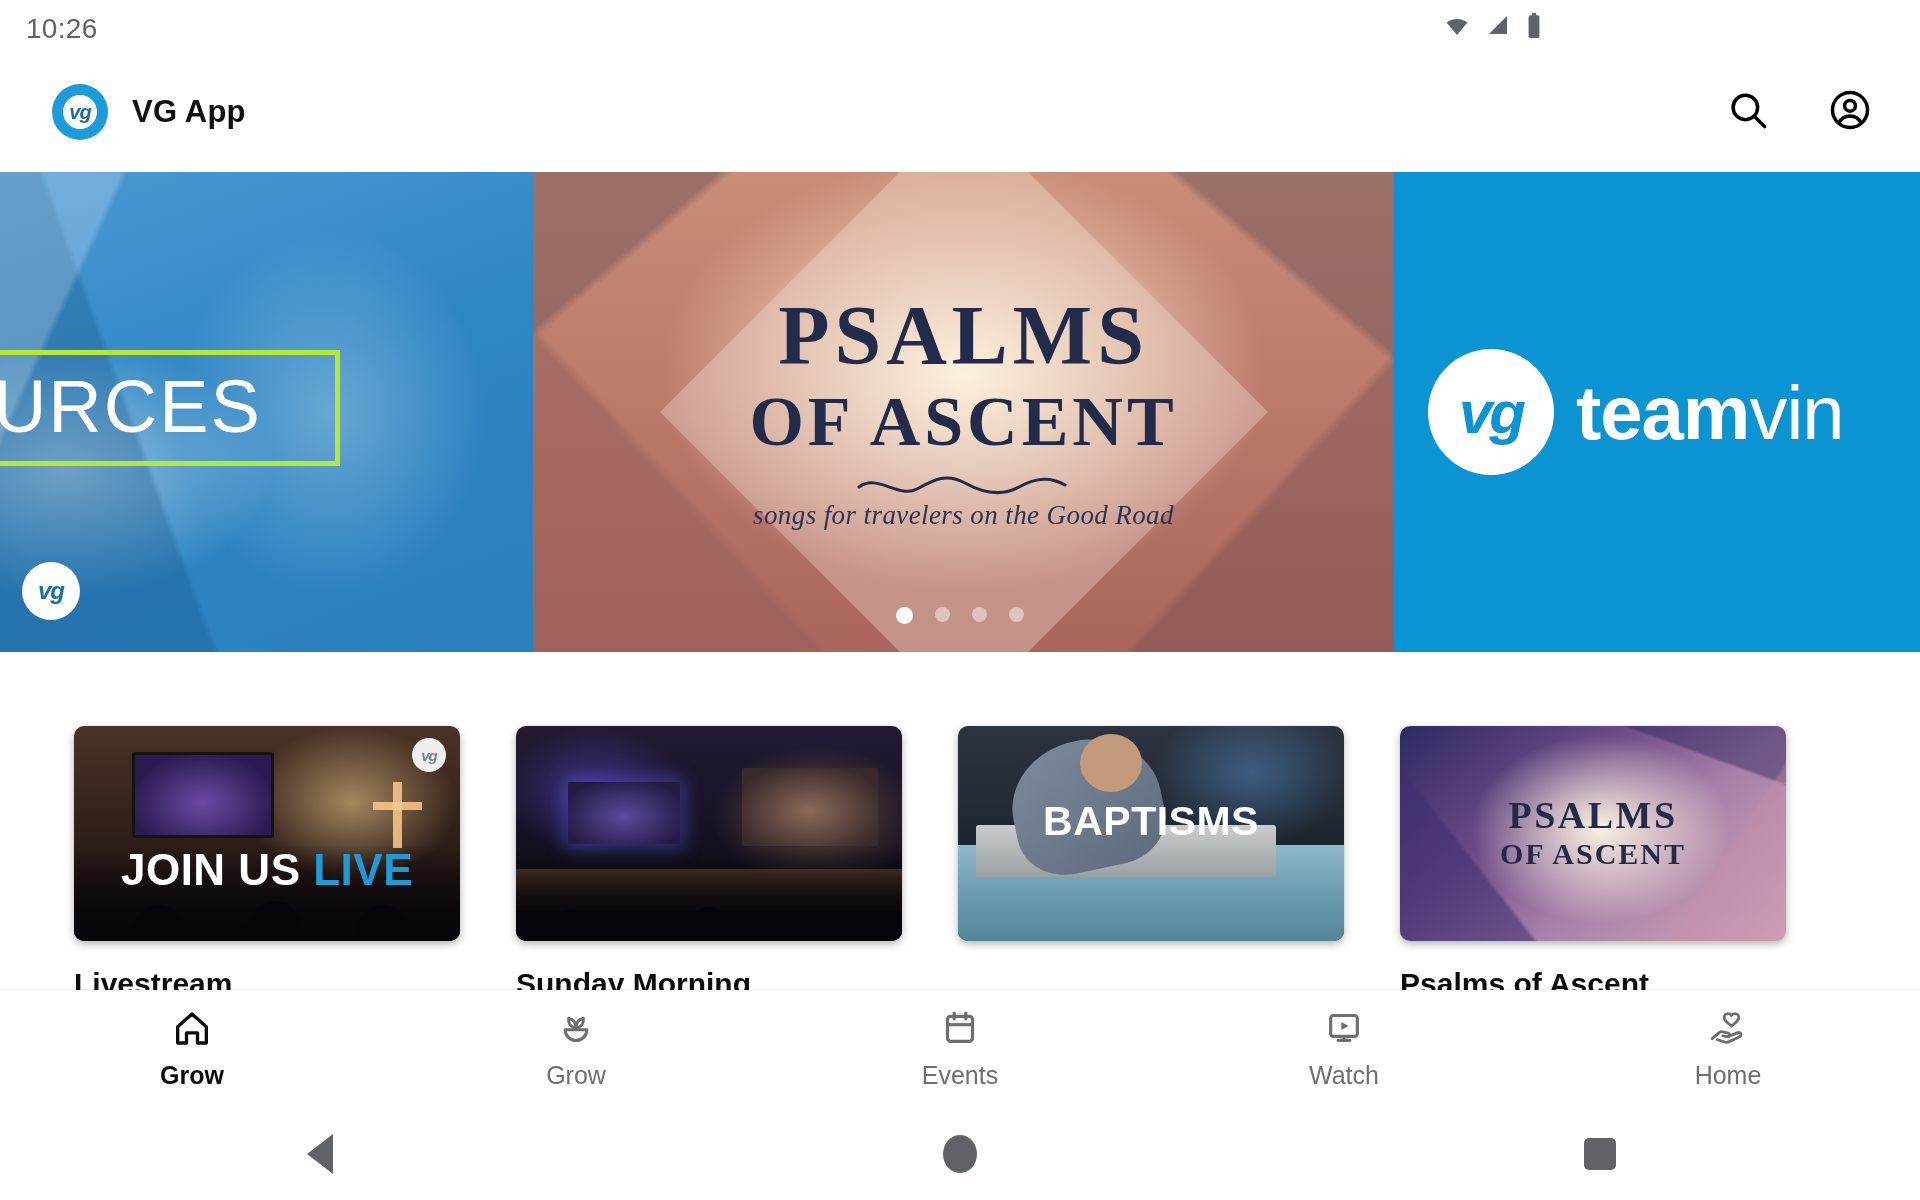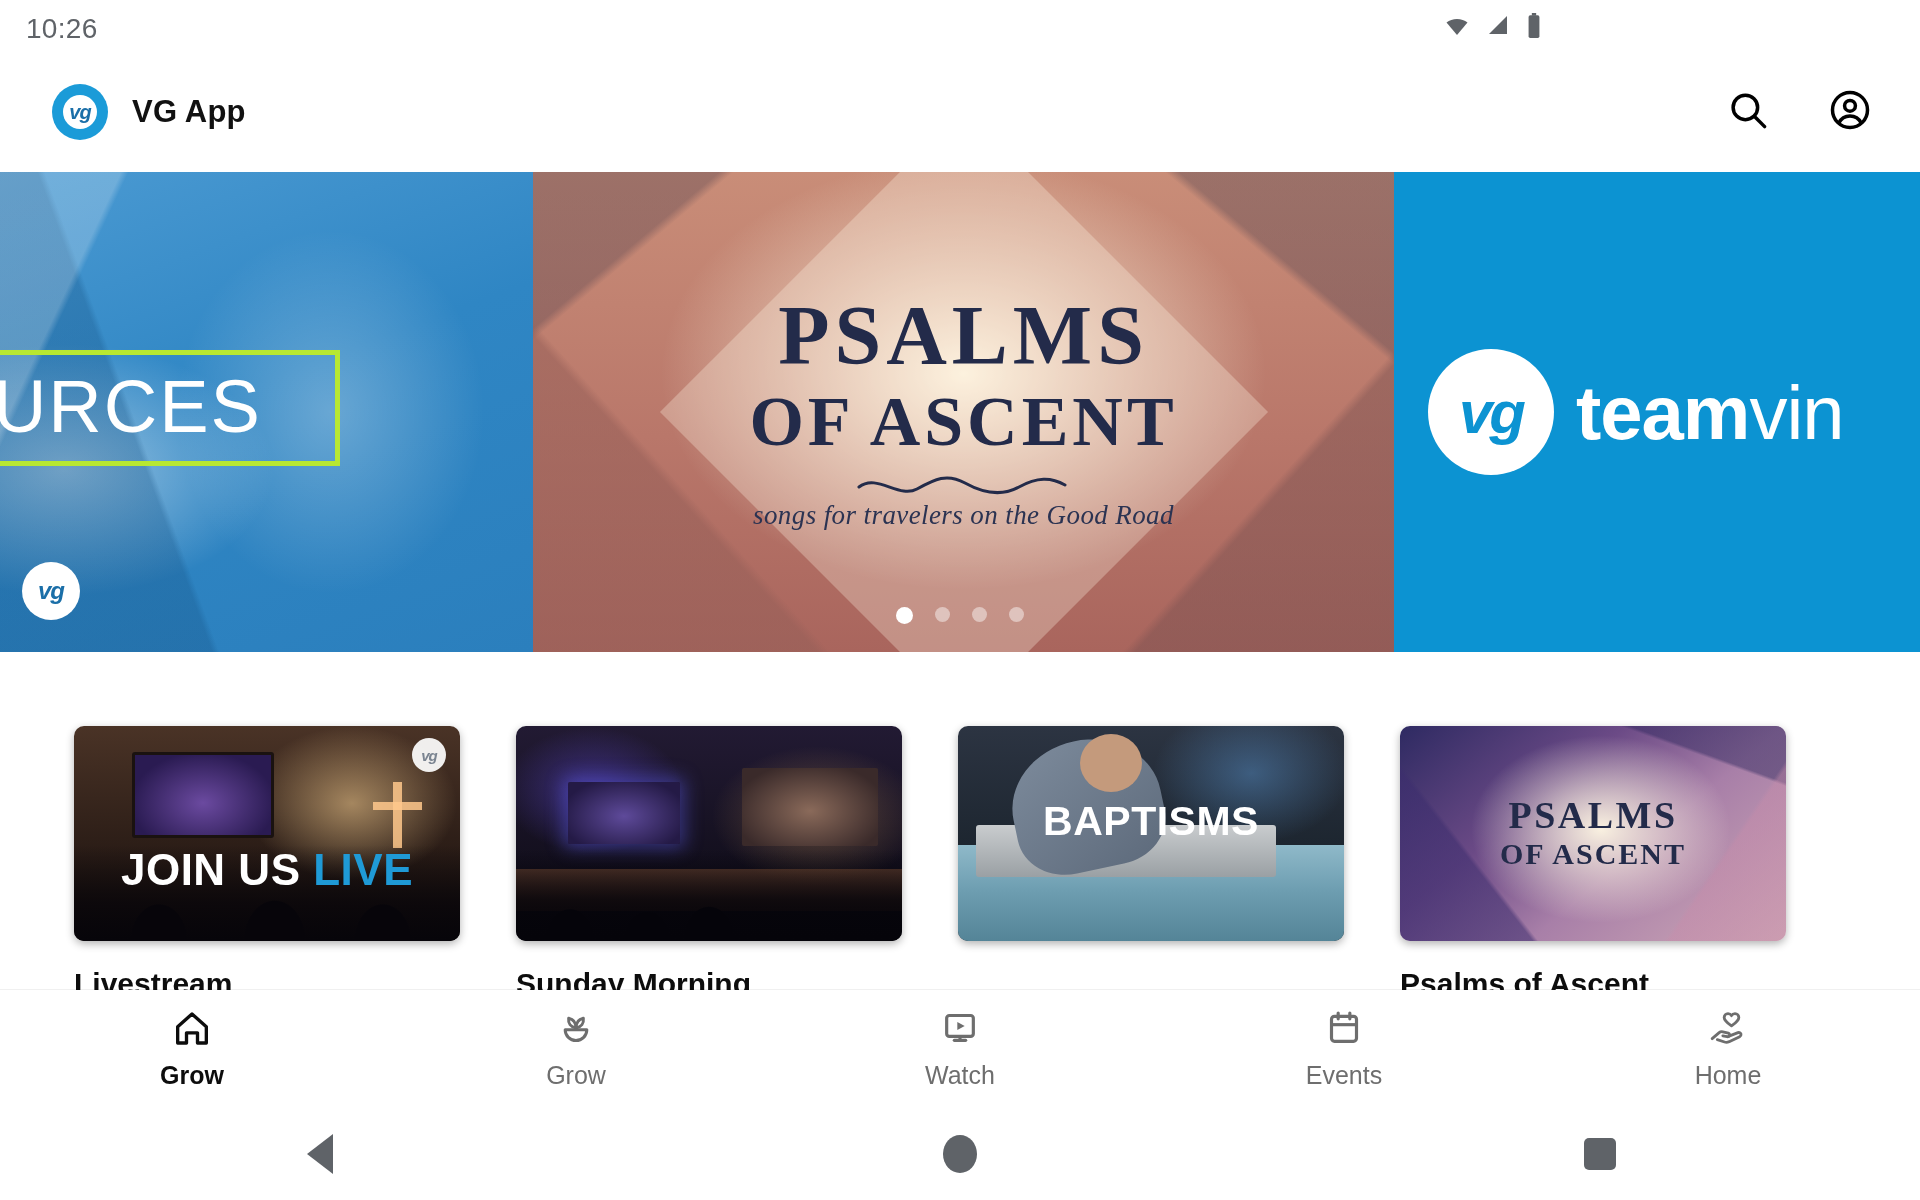--- a/index.html
+++ b/index.html
@@ -433,44 +433,44 @@
           <path d="M12 12c0-3-1.6-5.2-4.4-5.8-.4 3 1.2 5.3 4.4 5.8z" fill="none" stroke="#6e6e6e" stroke-width="1.8" stroke-linejoin="round"></path>
           <path d="M5.5 13h13a6.5 6.5 0 0 1-6.5 6.5A6.5 6.5 0 0 1 5.5 13z" fill="none" stroke="#6e6e6e" stroke-width="1.8" stroke-linejoin="round"></path>
         </svg>
       </span>
       <span class="nav-label">Grow</span>
     </div>
 
     <div class="nav-item">
       <span>
         <svg width="40" height="40" viewBox="0 0 24 24">
+          <rect x="4.5" y="5" width="15" height="15" rx="1.8" fill="none" stroke="#6e6e6e" stroke-width="1.9"></rect>
+          <line x1="4.5" y1="10" x2="19.5" y2="10" stroke="#6e6e6e" stroke-width="1.9"></line>
+          <line x1="8.5" y1="3" x2="8.5" y2="6.5" stroke="#6e6e6e" stroke-width="1.9" stroke-linecap="round"></line>
+          <line x1="15.5" y1="3" x2="15.5" y2="6.5" stroke="#6e6e6e" stroke-width="1.9" stroke-linecap="round"></line>
+        </svg>
+      </span>
+      <span class="nav-label">Events</span>
+    </div>
+
+    <div class="nav-item">
+      <span>
+        <svg width="40" height="40" viewBox="0 0 24 24">
           <rect x="4" y="4.5" width="16" height="12.5" rx="1.6" fill="none" stroke="#6e6e6e" stroke-width="1.9"></rect>
           <path d="M10.4 8.4l4.4 2.4-4.4 2.4V8.4z" fill="#6e6e6e"></path>
           <line x1="12" y1="17" x2="12" y2="19.4" stroke="#6e6e6e" stroke-width="1.9"></line>
           <line x1="8.6" y1="19.4" x2="15.4" y2="19.4" stroke="#6e6e6e" stroke-width="1.9" stroke-linecap="round"></line>
         </svg>
       </span>
       <span class="nav-label">Watch</span>
     </div>
 
     <div class="nav-item">
       <span>
         <svg width="40" height="40" viewBox="0 0 24 24">
-          <rect x="4.5" y="5" width="15" height="15" rx="1.8" fill="none" stroke="#6e6e6e" stroke-width="1.9"></rect>
-          <line x1="4.5" y1="10" x2="19.5" y2="10" stroke="#6e6e6e" stroke-width="1.9"></line>
-          <line x1="8.5" y1="3" x2="8.5" y2="6.5" stroke="#6e6e6e" stroke-width="1.9" stroke-linecap="round"></line>
-          <line x1="15.5" y1="3" x2="15.5" y2="6.5" stroke="#6e6e6e" stroke-width="1.9" stroke-linecap="round"></line>
-        </svg>
-      </span>
-      <span class="nav-label">Events</span>
-    </div>
-
-    <div class="nav-item">
-      <span>
-        <svg width="40" height="40" viewBox="0 0 24 24">
           <path d="M16.2 3.4c-1 0-1.7.5-2.1 1.2-.4-.7-1.1-1.2-2.1-1.2-1.3 0-2.3 1-2.3 2.3 0 2 2.3 3.5 4.4 5 2.1-1.5 4.4-3 4.4-5 0-1.3-1-2.3-2.3-2.3z" fill="none" stroke="#6e6e6e" stroke-width="1.7" stroke-linejoin="round"></path>
           <path d="M2.5 18.4l4.2-3.6c.6-.5 1.4-.7 2.2-.5l3.3.8c.7.2 1 1 .6 1.6-.3.4-.8.6-1.3.5l-2.6-.5" fill="none" stroke="#6e6e6e" stroke-width="1.7" stroke-linecap="round" stroke-linejoin="round"></path>
           <path d="M12.6 16.9l5.4-2.1c.8-.3 1.6.1 1.8.9.1.6-.2 1.2-.8 1.5l-6.3 3c-.9.4-1.9.5-2.8.2l-4.3-1.4" fill="none" stroke="#6e6e6e" stroke-width="1.7" stroke-linecap="round" stroke-linejoin="round"></path>
         </svg>
       </span>
       <span class="nav-label">Home</span>
     </div>
   </div>
 
   <div class="sys-nav">

